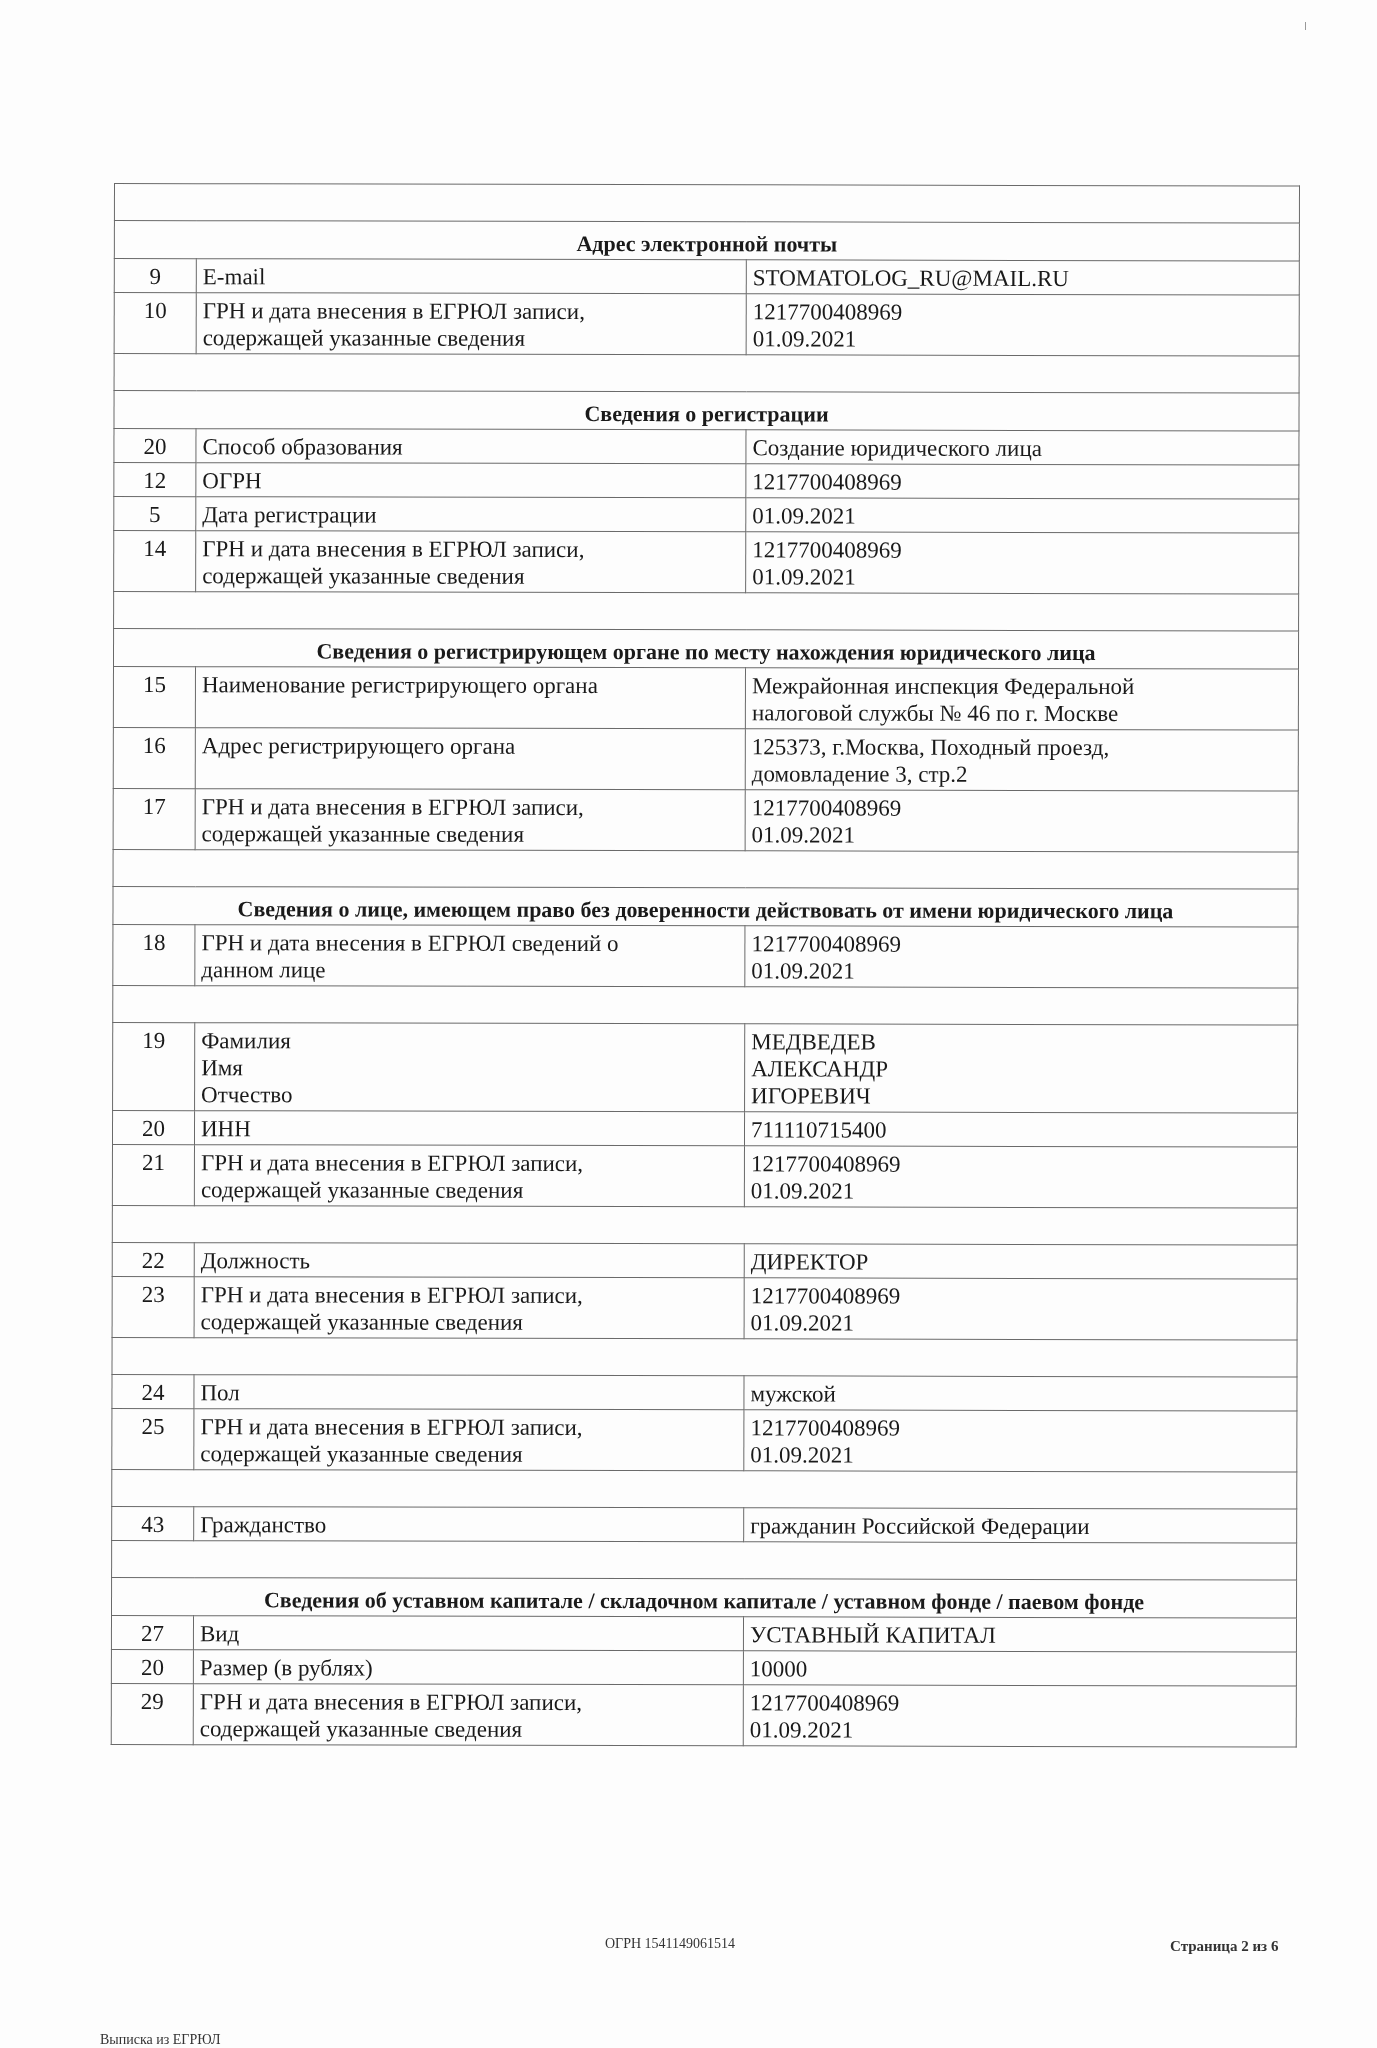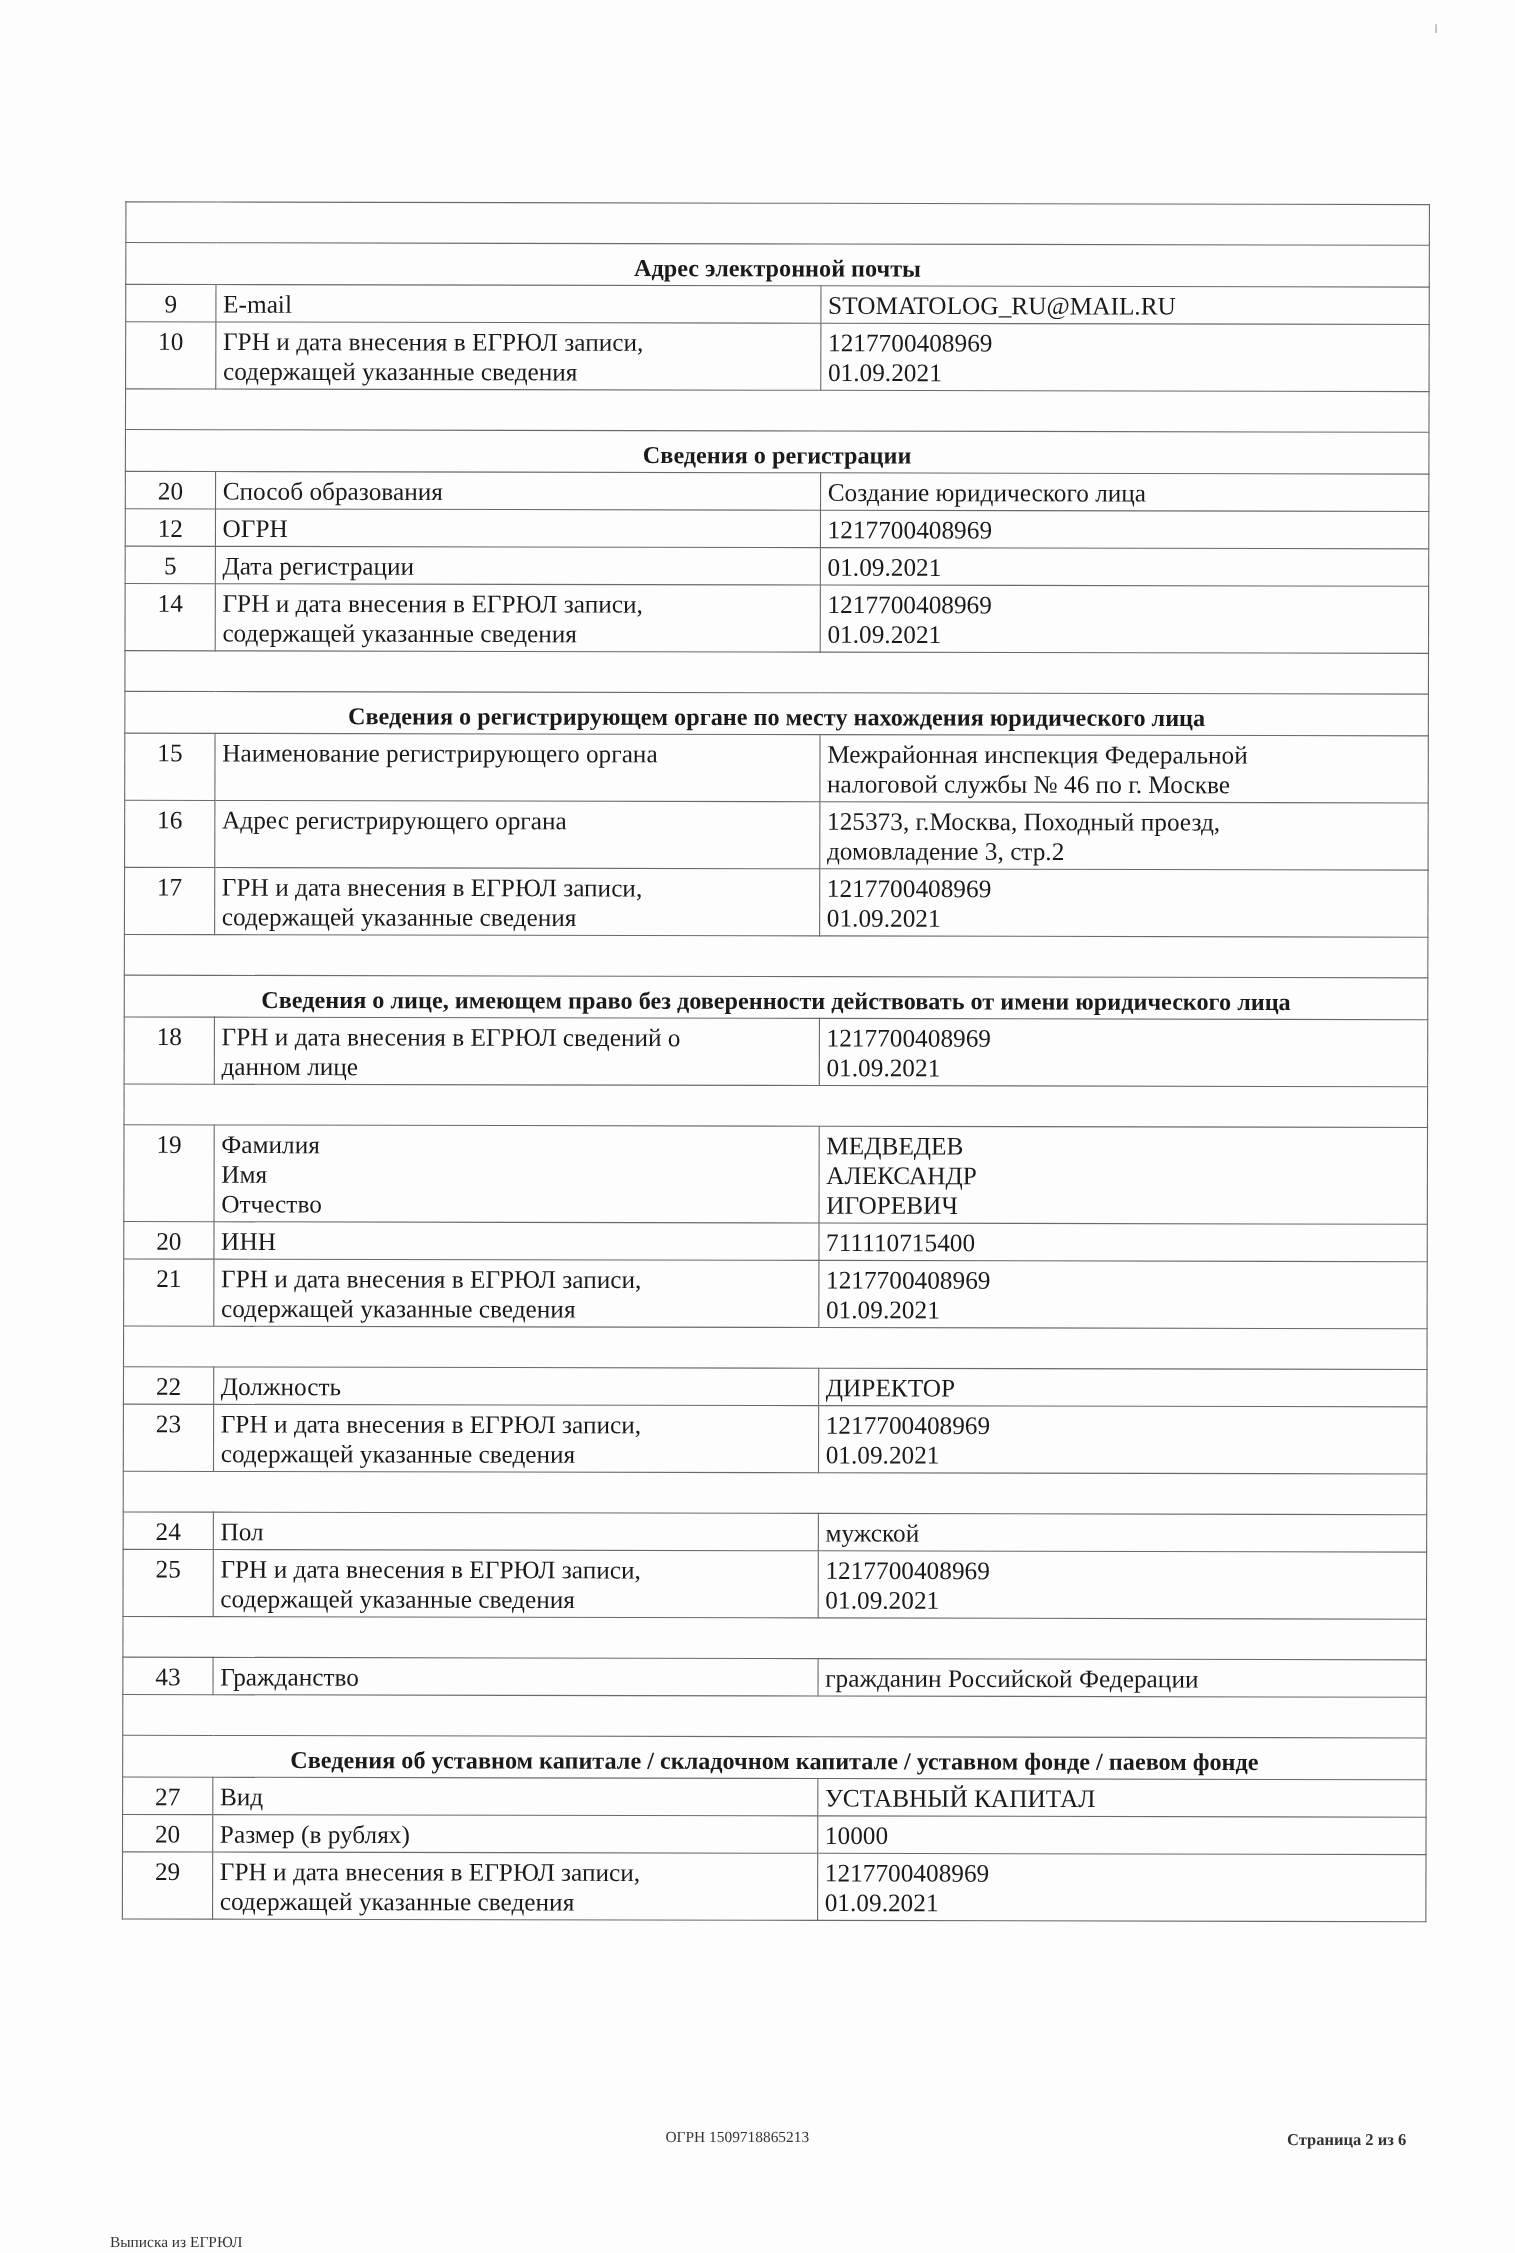--- a/index.html
+++ b/index.html
@@ -292,14 +292,14 @@
           <span class="line">01.09.2021</span>
         </td>
       </tr>
     </tbody>
 </table>
 
 <div class="footer" id="footer-left">
   <span class="line">Выписка из ЕГРЮЛ</span>
   <span class="line">25.01.2022 16:29</span>
 </div>
-<div class="footer" id="footer-center">ОГРН 1509718865213</div>
+<div class="footer" id="footer-center">ОГРН 1541149061514</div>
 <div class="footer" id="footer-right">Страница 2 из 6</div>
 
 </body></html>

